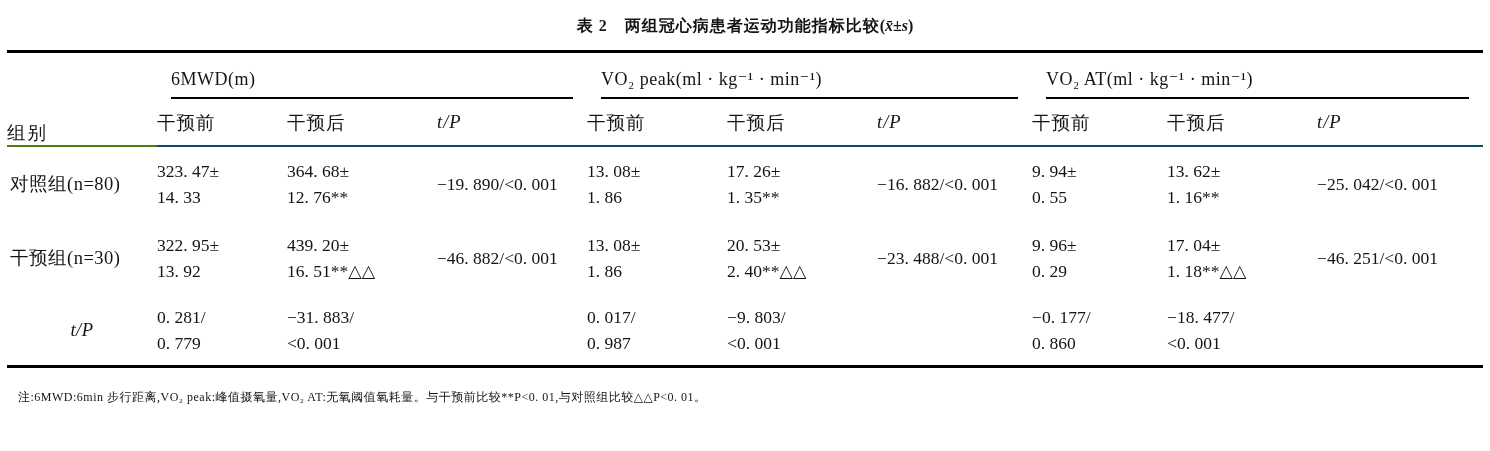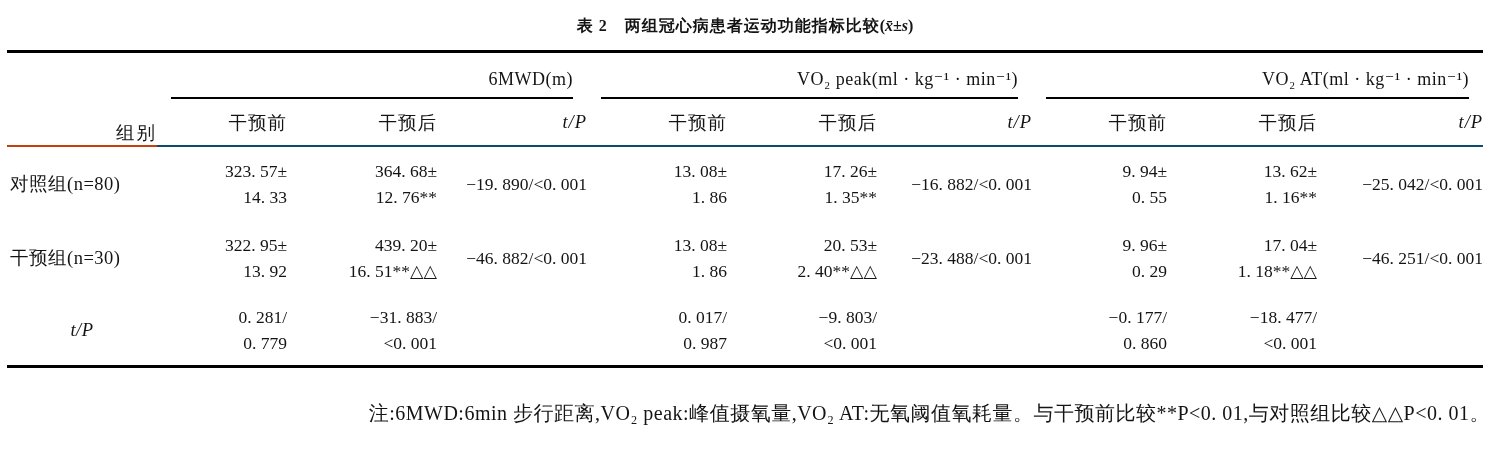--- a/index.html
+++ b/index.html
@@ -31,40 +31,40 @@
   table.results {
     border-collapse: collapse;
     table-layout: fixed;
     width: 1476px;
     margin: 13px 7px 0 7px;
     border-top: 3px solid #000;
     border-bottom: 3px solid #000;
   }
   th, td {
     font-weight: normal;
-    text-align: right;
+    text-align: left;
     vertical-align: middle;
     padding: 0;
     font-size: 18px;
     white-space: pre-line;
   }
   thead tr.groups th {
     height: 46px;
     vertical-align: bottom;
   }
   th.spanner .spanline {
     margin: 0 14px;
     padding: 6px 0 7px 0;
     border-bottom: 2px solid #000;
     font-size: 18px;
     letter-spacing: 0.5px;
   }
   th.grouplabel {
     vertical-align: middle;
-    border-bottom: 2px solid #c2410c;
+    border-bottom: 2px solid #4d7c0f;
     font-size: 18.5px;
     letter-spacing: 2px;
   }
   thead tr.subhead th {
     height: 46px;
     border-bottom: 2px solid #0c4a6e;
     font-size: 18.5px;
     letter-spacing: 1px;
   }
   tbody td {
@@ -81,24 +81,23 @@
     margin-left: 48px;
   }
   tbody td.rowlabel.centered {
     text-align: center;
     padding-left: 0;
   }
   tbody tr.tprow td {
     height: 70px;
   }
   .footnote {
-    margin: 32px 0 0 18px;
-    font-size: 20px;
+    margin: 21px 0 0 18px;
+    font-size: 12px;
     letter-spacing: 0.5px;
-    text-align: right;
   }
 </style>
 </head>
 <body>
 
 <div class="title">
   <span>表 2　两组冠心病患者运动功能指标比较</span><span class="formula"><span>(</span><span class="math">x̄</span><span>±</span><span class="math">s</span><span>)</span></span>
 </div>
 
 <table class="results">
@@ -129,21 +128,21 @@
       <th>干预后</th>
       <th class="math">t/P</th>
       <th>干预前</th>
       <th>干预后</th>
       <th class="math">t/P</th>
     </tr>
   </thead>
   <tbody>
     <tr>
       <td class="rowlabel">对照组(n=80)</td>
-      <td>323. 57±
+      <td>323. 47±
 14. 33</td>
       <td>364. 68±
 12. 76**</td>
       <td>−19. 890/&lt;0. 001</td>
       <td>13. 08±
 1. 86</td>
       <td>17. 26±
 1. 35**</td>
       <td>−16. 882/&lt;0. 001</td>
       <td>9. 94±

